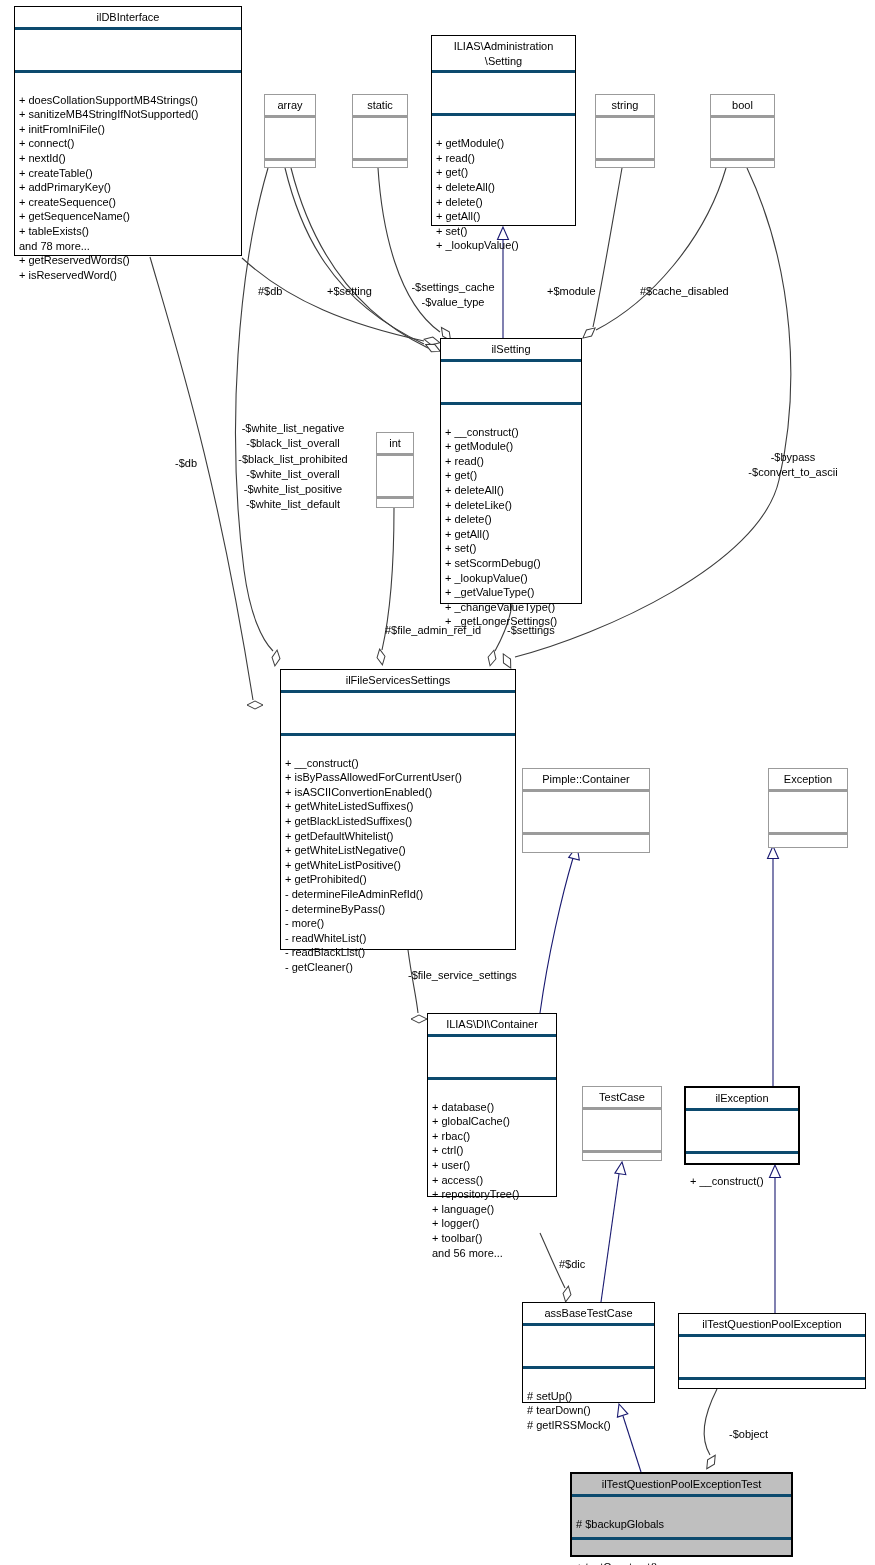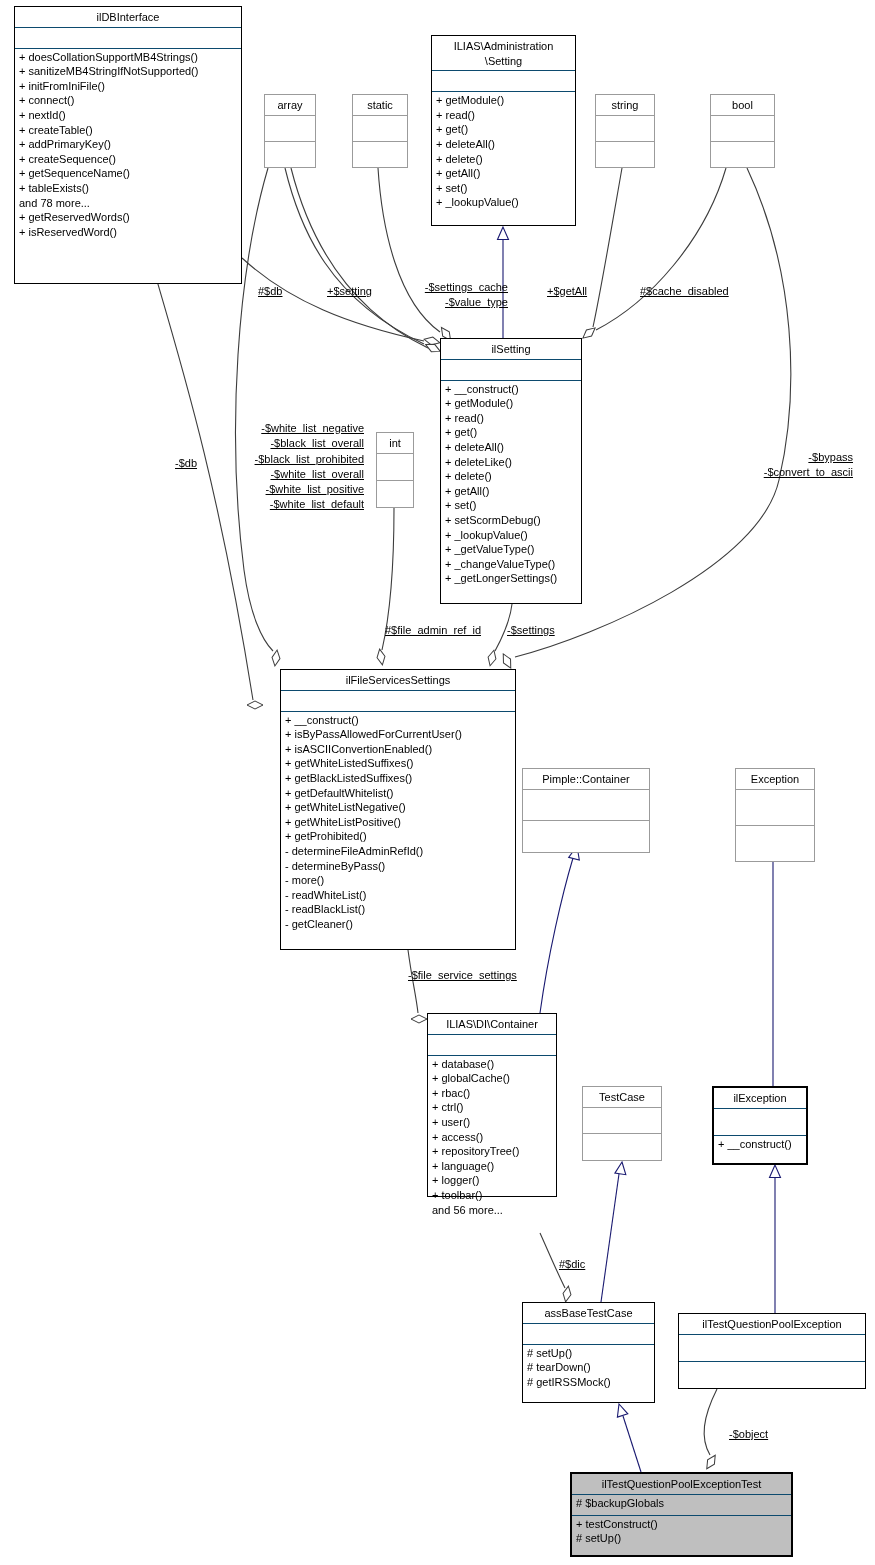--- a/index.html
+++ b/index.html
@@ -12,31 +12,31 @@
   .inh{stroke:var(--inheritance,#191970);fill:none;stroke-width:1.1}
   .agg{stroke:var(--aggregation,#3c3c3c);fill:none;stroke-width:1.1}
   .arrow{fill:#fff;stroke:var(--inheritance,#191970);stroke-width:1.1}
   .dia{fill:#fff;stroke:var(--aggregation,#3c3c3c);stroke-width:1}
 
   .uml{
     position:absolute;z-index:2;background:#fff;border:1px solid #000;
     box-sizing:border-box;display:flex;flex-direction:column;line-height:14.6px;
   }
   .uml .t{text-align:center;padding:3px 3px 2px;white-space:pre-line}
-  .uml .sec{border-top:1px solid #0c4a6e;padding:1px 4px;min-height:21px;box-sizing:border-box}
+  .uml .sec{border-top:3px solid #0c4a6e;padding:20px 4px;min-height:21px;box-sizing:border-box}
   .uml .methods{flex:1}
   .uml .fill1{flex:1}
   .mline{white-space:nowrap}
   .ext{border-color:#9b9b9b}
   .ext .sec{border-color:#9b9b9b}
   .thick{border-width:2px}
   .focal{background:var(--focal_fill,#bfbfbf)}
   .elabel{
     position:absolute;z-index:3;white-space:pre-line;line-height:15.3px;
-    text-align:right;color:#000;text-decoration:underline;
+    text-align:center;color:#000;
   }
 </style>
 </head>
 <body>
 
 <svg id="edges" width="875" height="1565">
 
   <path class="inh" d="M503,338 L503,239"></path>
   <polygon class="arrow" points="503,227 497.5,239.5 508.5,239.5"></polygon>
   <path class="inh" d="M540,1013 C548,955 562,895 573,858"></path>
@@ -72,21 +72,21 @@
   <polygon class="dia" points="247,705 255,701 263,705 255,709"></polygon>
   <polygon class="dia" transform="rotate(8 276 658)" points="276,650 280,658 276,666 272,658"></polygon>
   <polygon class="dia" transform="rotate(-10 381 657)" points="381,649 385,657 381,665 377,657"></polygon>
   <polygon class="dia" transform="rotate(14 492 658)" points="492,650 496,658 492,666 488,658"></polygon>
   <polygon class="dia" transform="rotate(62 507 661)" points="499,661 507,657 515,661 507,665"></polygon>
   <polygon class="dia" points="411,1019 419,1015 427,1019 419,1023"></polygon>
   <polygon class="dia" transform="rotate(10 567 1294)" points="567,1286 571,1294 567,1302 563,1294"></polygon>
   <polygon class="dia" transform="rotate(32 711 1462)" points="711,1454 715,1462 711,1470 707,1462"></polygon>
 </svg>
 
-<div class="uml" style="left:14px;top:6px;width:228px;height:278px">
+<div class="uml" style="left:14px;top:6px;width:228px;height:250px">
   <div class="t">ilDBInterface</div>
   <div class="sec attrs"></div>
   <div class="sec methods">
       <div class="mline">+ doesCollationSupportMB4Strings()</div>
       <div class="mline">+ sanitizeMB4StringIfNotSupported()</div>
       <div class="mline">+ initFromIniFile()</div>
       <div class="mline">+ connect()</div>
       <div class="mline">+ nextId()</div>
       <div class="mline">+ createTable()</div>
       <div class="mline">+ addPrimaryKey()</div>
@@ -187,21 +187,21 @@
       <div class="mline">- getCleaner()</div>
     </div>
 </div>
 
 <div class="uml ext" style="left:522px;top:768px;width:128px;height:85px">
   <div class="t">Pimple::Container</div>
   <div class="sec fill1"></div>
   <div class="sec fill1"></div>
 </div>
 
-<div class="uml ext" style="left:735px;top:768px;width:80px;height:94px">
+<div class="uml ext" style="left:768px;top:768px;width:80px;height:80px">
   <div class="t">Exception</div>
   <div class="sec fill1"></div>
   <div class="sec fill1"></div>
 </div>
 
 <div class="uml" style="left:427px;top:1013px;width:130px;height:184px">
   <div class="t">ILIAS\DI\Container</div>
   <div class="sec attrs"></div>
   <div class="sec methods">
       <div class="mline">+ database()</div>
@@ -217,21 +217,21 @@
       <div class="mline">and 56 more...</div>
     </div>
 </div>
 
 <div class="uml ext" style="left:582px;top:1086px;width:80px;height:75px">
   <div class="t">TestCase</div>
   <div class="sec fill1"></div>
   <div class="sec fill1"></div>
 </div>
 
-<div class="uml thick" style="left:712px;top:1086px;width:96px;height:79px">
+<div class="uml thick" style="left:684px;top:1086px;width:116px;height:79px">
   <div class="t">ilException</div>
   <div class="sec fill1"></div>
   <div class="sec methods">
       <div class="mline">+ __construct()</div>
     </div>
 </div>
 
 <div class="uml" style="left:522px;top:1302px;width:133px;height:101px">
   <div class="t">assBaseTestCase</div>
   <div class="sec attrs"></div>
@@ -256,21 +256,21 @@
   <div class="sec methods">
       <div class="mline">+ testConstruct()</div>
       <div class="mline"># setUp()</div>
     </div>
 </div>
 
 <div class="elabel" style="left:258px;top:284px">#$db</div>
 <div class="elabel" style="left:327px;top:284px">+$setting</div>
 <div class="elabel" style="left:398px;top:280px;width:110px">-$settings_cache
 -$value_type</div>
-<div class="elabel" style="left:547px;top:284px">+$getAll</div>
+<div class="elabel" style="left:547px;top:284px">+$module</div>
 <div class="elabel" style="left:640px;top:284px">#$cache_disabled</div>
 <div class="elabel" style="left:175px;top:456px">-$db</div>
 <div class="elabel" style="left:222px;top:421px;width:142px">-$white_list_negative
 -$black_list_overall
 -$black_list_prohibited
 -$white_list_overall
 -$white_list_positive
 -$white_list_default</div>
 <div class="elabel" style="left:385px;top:623px">#$file_admin_ref_id</div>
 <div class="elabel" style="left:507px;top:623px">-$settings</div>

